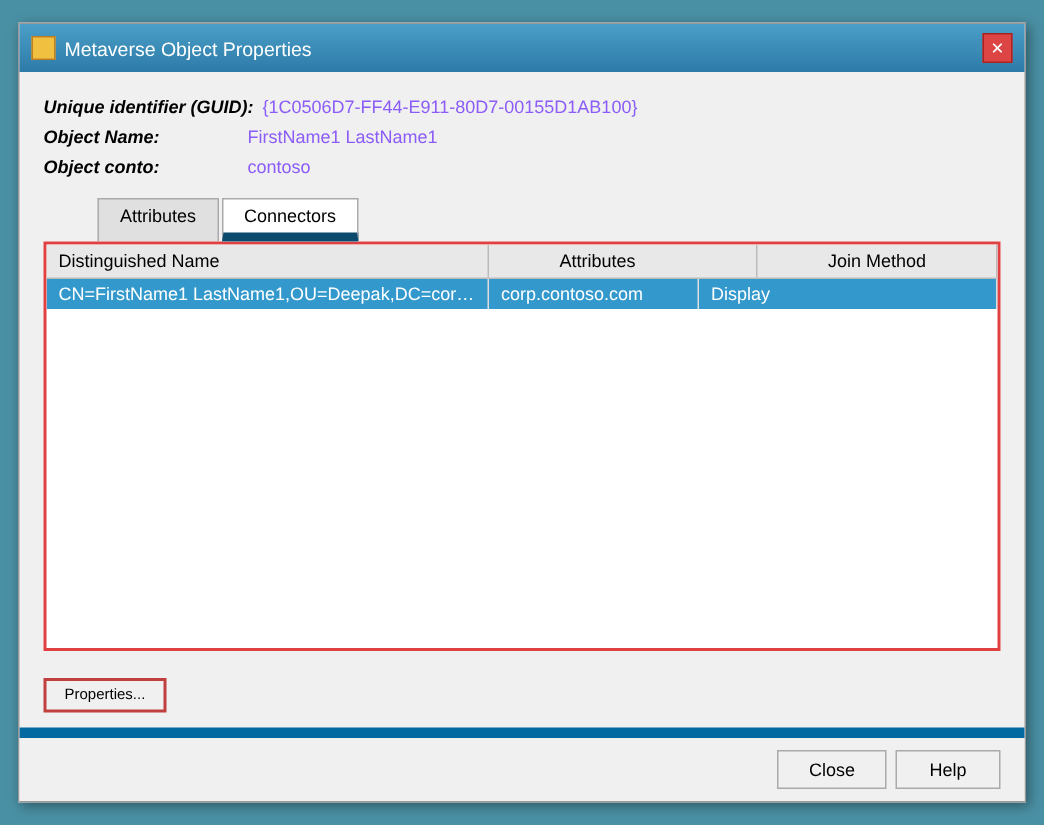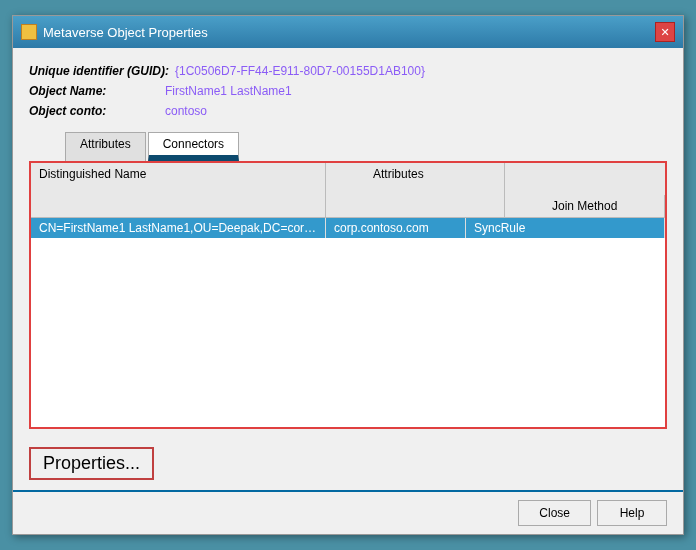--- a/index.html
+++ b/index.html
@@ -124,21 +124,21 @@
       gap: 39px;
     }
     .th {
       padding: 4px 8px;
       border-right: 1px solid #bbb;
       font-size: 12px;
       user-select: none;
     }
     .th-dn { flex: 0 0 295px; }
     .th-conn { flex: 0 0 140px; }
-    .th-jm { flex: 1; margin-top: 32px; }
+    .th-jm { flex: 1; }
     .table-body {
       overflow-y: auto;
       height: calc(100% - 28px);
     }
     .table-row {
       display: flex;
       align-items: center;
       cursor: pointer;
     }
     .table-row.selected {
@@ -158,27 +158,27 @@
     .td-jm { flex: 1; }
     .bottom-bar {
       padding: 6px 0 0 0;
       display: flex;
       align-items: center;
     }
     .properties-btn {
       padding: 4px 12px;
       background: #f0f0f0;
       border: 2px solid #c04040;
-      font-size: 18px;
+      font-size: 10px;
       cursor: pointer;
       outline: none;
       text-align: right;
     }
     .footer {
-      border-top: 2px solid #0369a1;
+      border-top: 7px solid #0369a1;
       padding: 8px 16px;
       display: flex;
       justify-content: flex-end;
       gap: 6px;
       background: #f0f0f0;
     }
     .footer-btn {
       padding: 5px 20px;
       background: #f0f0f0;
       border: 1px solid #aaa;
@@ -227,21 +227,21 @@
     <div class="table-container">
       <div class="table-header">
         <div class="th th-dn">Distinguished Name</div>
         <div class="th th-conn">Attributes</div>
         <div class="th th-jm">Join Method</div>
       </div>
       <div class="table-body">
         <div class="table-row selected">
           <div class="td td-dn">CN=FirstName1 LastName1,OU=Deepak,DC=corp,DC=conto</div>
           <div class="td td-conn">corp.contoso.com</div>
-          <div class="td td-jm">SyncRule</div>
+          <div class="td td-jm">Display</div>
         </div>
       </div>
     </div>
 
     <div class="bottom-bar">
       <button class="properties-btn">Properties...</button>
     </div>
   </div>
 
   <div class="footer">

